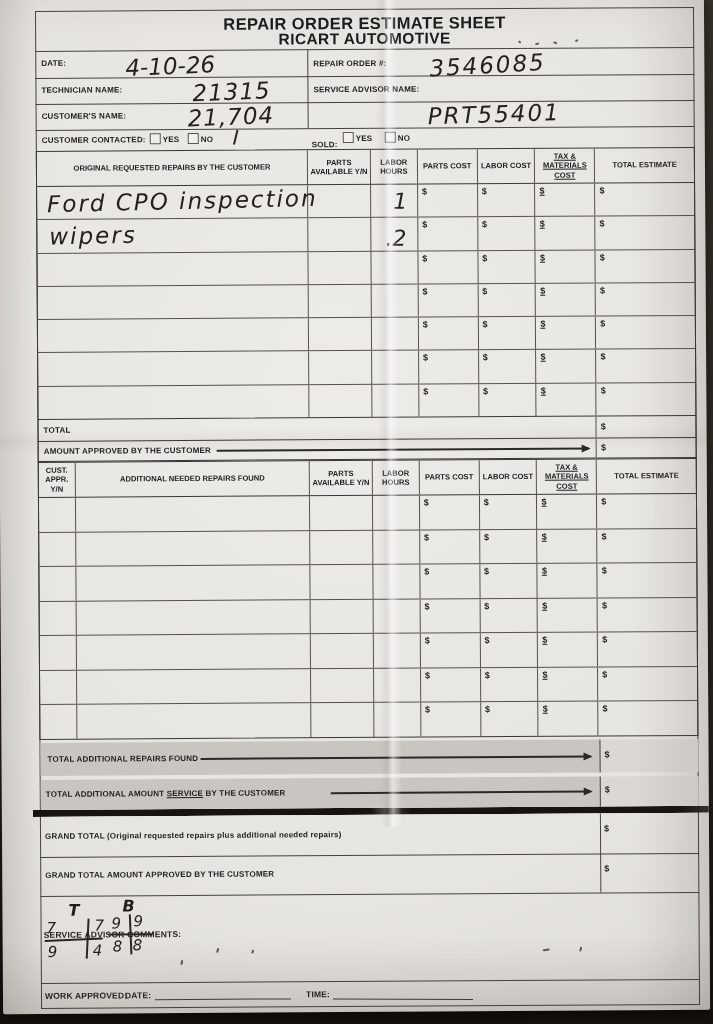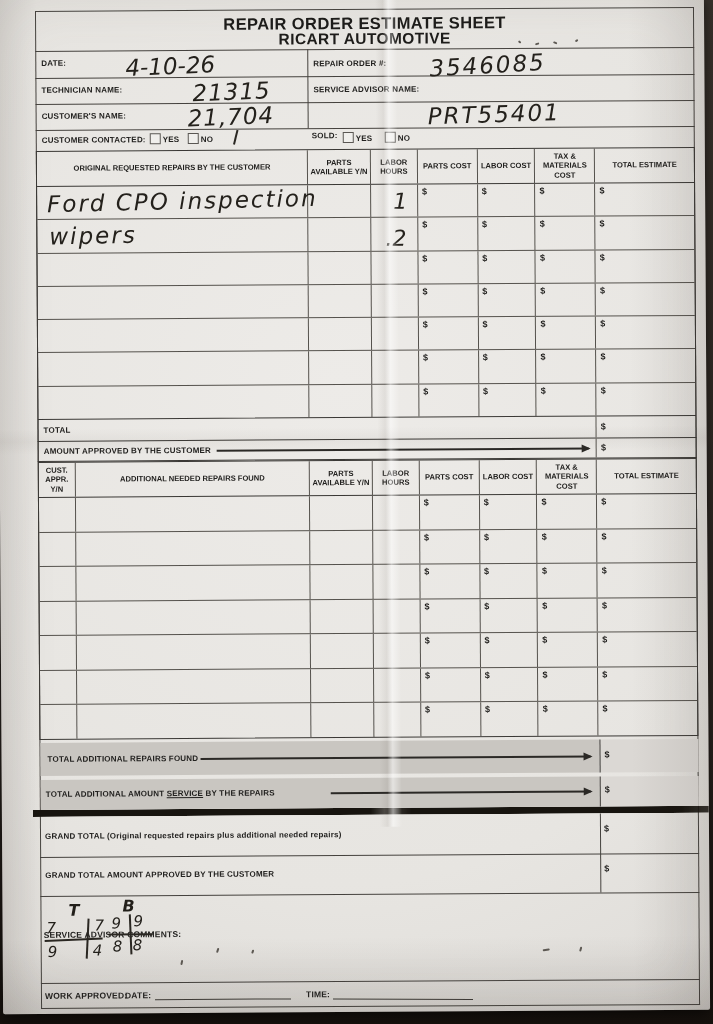--- a/index.html
+++ b/index.html
@@ -30,21 +30,21 @@
   .tbl{position:absolute;left:38px;width:659px;border:1.6px solid #3a3835;box-sizing:border-box;display:flex;flex-direction:column;background:transparent;}
   .trow{display:flex;flex:1;border-bottom:1px solid #55524d;position:relative;}
   .trow:last-child{border-bottom:none;}
   .thead{display:flex;height:34px;border-bottom:1.5px solid #3a3835;}
   .cell{border-right:1px solid #55524d;box-sizing:border-box;position:relative;}
   .cell:last-child{border-right:none;}
   .hcell{display:flex;align-items:center;justify-content:center;text-align:center;
          font-weight:bold;font-size:7.6px;line-height:1.2;color:#232220;padding:0 2px;}
   .dol{font-weight:bold;font-size:9px;color:#1f1e1c;padding:2px 0 0 4px;}
   .w-desc{width:272px;} .w-parts{width:63px;} .w-hours{width:47px;}
-  .w-pc{width:60px;} .w-lc{width:58px;} .w-tax{width:60px;} .w-tot{width:99px;}
+  .w-pc{width:60px;} .w-lc{width:58px;} .w-tax{width:60px;text-decoration:underline;} .w-tot{width:99px;}
   .w-appr{width:37px;} .w-desc2{width:235px;}
   .arrow{position:absolute;height:1.7px;background:#2b2926;}
   .arrow::after{content:"";position:absolute;right:-2px;top:-3.4px;width:0;height:0;
     border-left:9px solid #2b2926;border-top:4.3px solid transparent;border-bottom:4.3px solid transparent;}
   .grayband{position:absolute;left:39px;background:#c9c6c1;}
   .graydol{position:absolute;background:#dbd8d4;border-left:1.4px solid #3a3835;box-sizing:border-box;}
   .blackbar{position:absolute;left:31px;width:676px;height:7px;background:#17140f;
     -webkit-mask-image:linear-gradient(90deg,#000 0%,#000 50%,rgba(0,0,0,.75) 52%,#000 56%,#000 96%,rgba(0,0,0,.85) 100%);
     mask-image:linear-gradient(90deg,#000 0%,#000 50%,rgba(0,0,0,.75) 52%,#000 56%,#000 96%,rgba(0,0,0,.85) 100%);}
   .tick{position:absolute;background:#5e5a54;border-radius:1px;}
@@ -88,21 +88,21 @@
     <span class="abs lbl" style="left:44px;top:113px;">CUSTOMER'S NAME:</span>
     <span class="abs hw hw-big" style="left:190px;top:106px;transform:rotate(-2deg);letter-spacing:1px;">21,704</span>
     <span class="abs hw hw-big" style="left:430px;top:105px;transform:rotate(-1.5deg);letter-spacing:2px;">PRT55401</span>
 
     <span class="abs lbl" style="left:44px;top:137px;">CUSTOMER CONTACTED:</span>
     <span class="cb" style="left:152px;top:135px;"></span>
     <span class="abs lbl" style="left:165px;top:137px;">YES</span>
     <span class="cb" style="left:190px;top:135px;"></span>
     <span class="abs lbl" style="left:203px;top:137px;">NO</span>
     <div class="xline" style="left:237px;top:132px;width:1.6px;height:15px;transform:rotate(14deg);"></div>
-    <span class="abs lbl" style="left:314px;top:134px;">SOLD:</span>
+    <span class="abs lbl" style="left:314px;top:143px;">SOLD:</span>
     <span class="cb" style="left:345px;top:135px;"></span>
     <span class="abs lbl" style="left:358px;top:137px;">YES</span>
     <span class="cb" style="left:387px;top:135px;"></span>
     <span class="abs lbl" style="left:400px;top:137px;">NO</span>
 
     <div class="tick" style="left:521px;top:45px;width:3px;height:2px;transform:rotate(40deg);"></div>
     <div class="tick" style="left:538px;top:47px;width:4px;height:2px;transform:rotate(-15deg);"></div>
     <div class="tick" style="left:556px;top:46px;width:4px;height:2px;transform:rotate(20deg);"></div>
     <div class="tick" style="left:578px;top:44px;width:3px;height:2px;transform:rotate(-30deg);"></div>
 
@@ -288,21 +288,21 @@
       </div>
     </div>
 
     <div class="grayband" style="top:744px;width:559px;height:33px;">
       <span class="lbl abs" style="left:7px;top:12px;">TOTAL ADDITIONAL REPAIRS FOUND</span>
       <div class="arrow" style="left:160px;top:16px;width:390px;"></div>
     </div>
     <div class="graydol dol" style="left:598px;top:744px;width:99px;height:33px;padding-top:10px;">$</div>
 
     <div class="grayband" style="top:781px;width:559px;height:30px;">
-      <span class="lbl abs" style="left:5px;top:10px;"><span>TOTAL ADDITIONAL AMOUNT </span><span class="underl">SERVICE</span><span> BY THE REPAIRS</span></span>
+      <span class="lbl abs" style="left:5px;top:10px;"><span>TOTAL ADDITIONAL AMOUNT </span><span class="underl">SERVICE</span><span> BY THE CUSTOMER</span></span>
       <div class="arrow" style="left:290px;top:14px;width:260px;"></div>
     </div>
     <div class="graydol dol" style="left:598px;top:781px;width:99px;height:30px;padding-top:8px;">$</div>
 
     <div class="blackbar" style="top:811px;"></div>
 
     <div class="hline" style="left:38px;top:858px;width:659px;"></div>
     <div class="hline" style="left:38px;top:897px;width:659px;"></div>
     <div class="vline" style="left:598px;top:818px;height:79px;"></div>
     <span class="abs lbl" style="left:43px;top:833px;">GRAND TOTAL (Original requested repairs plus additional needed repairs)</span>

